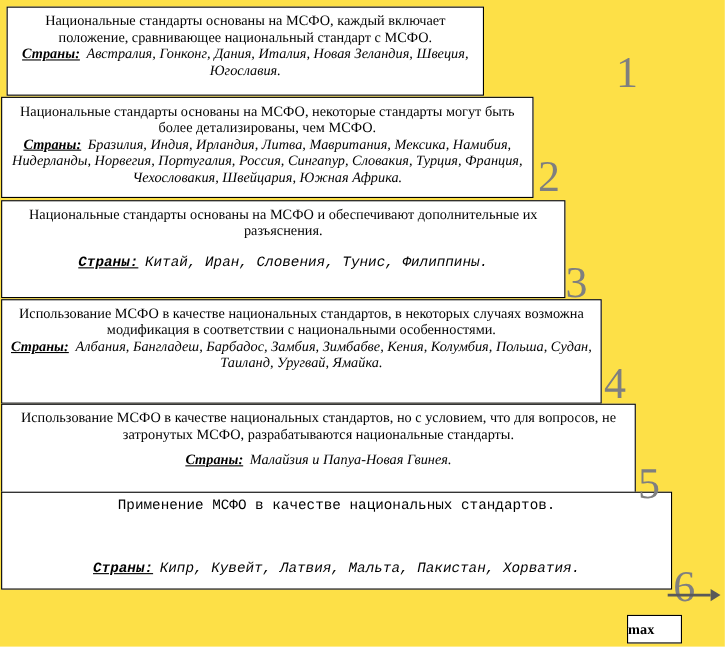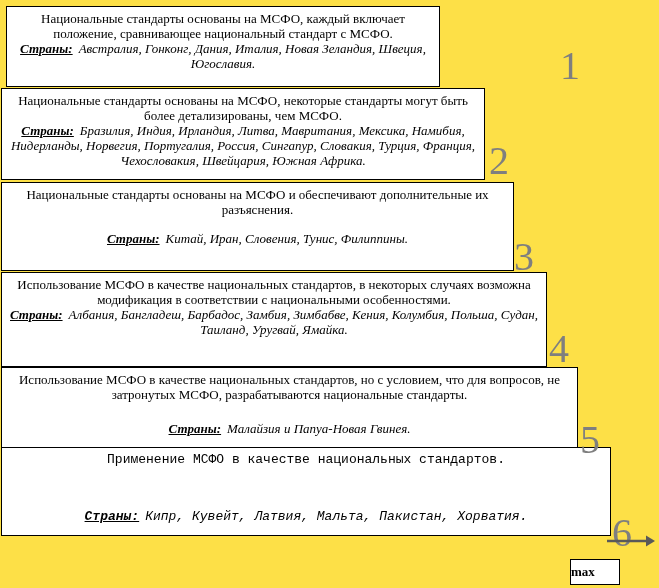--- a/index.html
+++ b/index.html
@@ -23,22 +23,22 @@
     padding: 4px 8px;
   }
   .box1 { left: 6px;  top: 6px;   width: 434px; height: 81px; }
   .box2 { left: 1px;  top: 88px;  width: 484px; height: 92px; }
   .box3 { left: 1px;  top: 182px; width: 513px; height: 89px; }
   .box4 { left: 1px;  top: 272px; width: 546px; height: 95px; }
   .box5 { left: 1px;  top: 367px; width: 577px; height: 89px; }
   .box6 { left: 1px;  top: 447px; width: 610px; height: 89px; font-family: Liberation Mono, monospace; }
 
   .countries { margin-top: 0; }
-  .box3 .countries { margin-top: 14px; }
-  .box5 .countries { margin-top: 19px; }
+  .box3 .countries { margin-top: 14px; font-family: Liberation Mono, monospace; }
+  .box5 .countries { margin-top: 8px; }
   .box6 .countries { margin-top: 42px; }
 
   .clabel {
     font-weight: bold;
     font-style: italic;
     text-decoration: underline;
     margin-right: 6px;
   }
   .clist { font-style: italic; }
 

